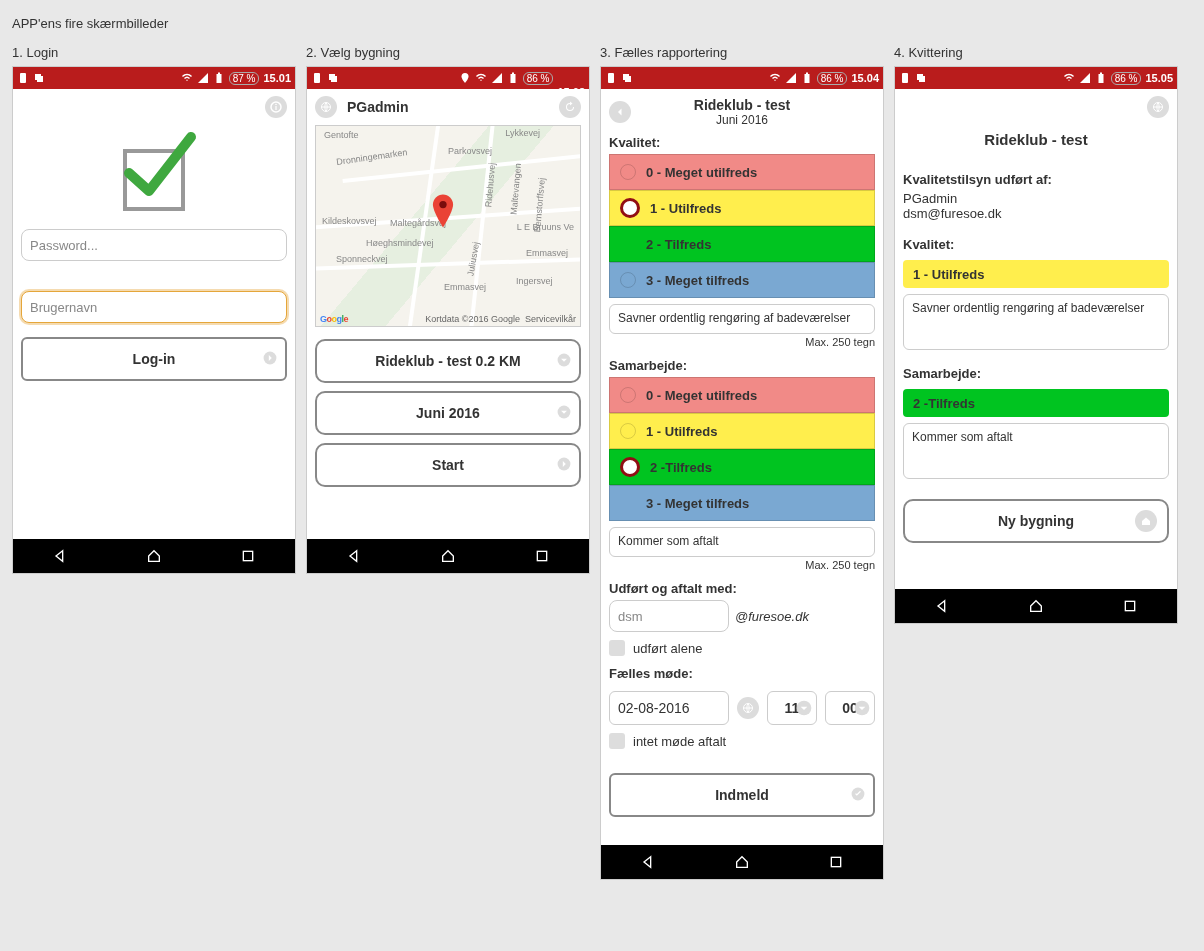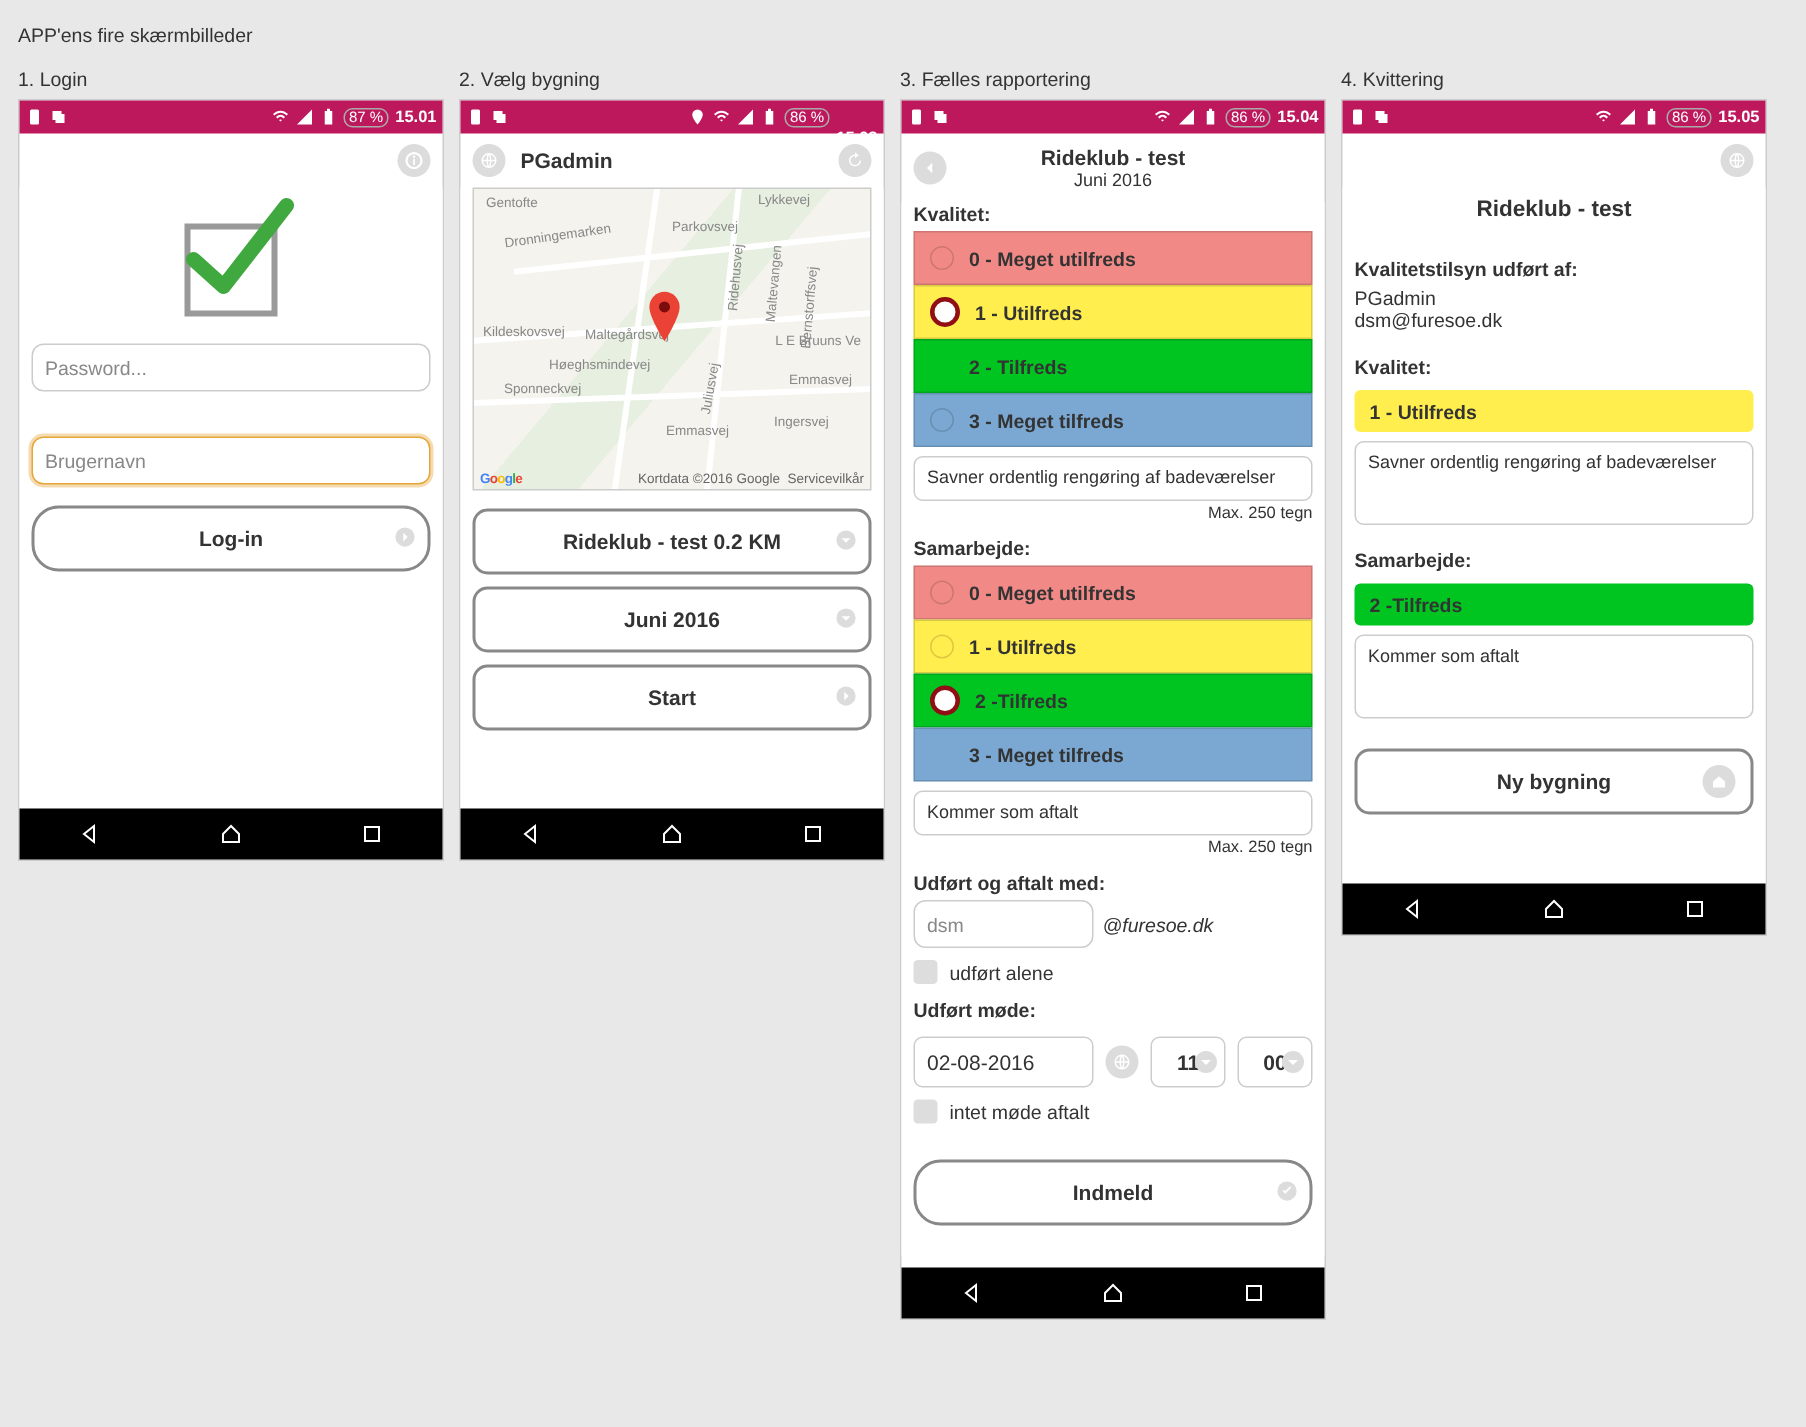--- a/index.html
+++ b/index.html
@@ -39,21 +39,21 @@
   }
   .phone {
     border: 1px solid #ccc;
     width: 284px;
     background: #fff;
     display: flex;
     flex-direction: column;
     box-sizing: border-box;
   }
   .statusbar {
-    background: #be185d;
+    background: #b91c1c;
     color: #fff;
     height: 22px;
     display: flex;
     align-items: center;
     justify-content: space-between;
     padding: 0 4px;
     box-sizing: border-box;
     font-size: 11px;
   }
   .sb-left, .sb-right { display: flex; align-items: center; gap: 4px; }
@@ -96,21 +96,21 @@
     margin-top: 8px;
     font-size: 13px;
     color: #888;
     display:flex; align-items:center;
     box-sizing:border-box;
     background:#fff;
   }
   .input.focused { border-color:#e5a63a; box-shadow:0 0 0 2px rgba(229,166,58,.4);}
   .big-btn {
     border:2px solid #888;
-    border-radius:18px;
+    border-radius:6px;
     height:40px;
     display:flex;align-items:center;justify-content:center;
     font-weight:bold;
     font-size:14px;
     margin-top:14px;
     position:relative;
     background:#fff;
     text-align:center;
   }
   .big-btn .chev { position:absolute; right:8px; }
@@ -487,21 +487,21 @@
           <div class="section-label">Udført og aftalt med:</div>
           <div style="display:flex;align-items:center;gap:6px;">
             <div class="input" style="margin-top:0;flex:0 0 120px;">dsm</div>
             <span style="font-style:italic;">@furesoe.dk</span>
           </div>
           <div class="check-row">
             <span class="check-box"></span>
             <span>udført alene</span>
           </div>
 
-          <div class="section-label">Udført møde:</div>
+          <div class="section-label">Fælles møde:</div>
           <div class="date-row">
             <div class="date-input">02-08-2016</div>
             <span class="circle-icon">
               <svg viewBox="0 0 24 24">
                   <circle cx="12" cy="12" r="9" fill="none" stroke="#fff" stroke-width="2"></circle>
                   <path d="M3 12h18M12 3c3 3 3 15 0 18M12 3c-3 3-3 15 0 18" stroke="#fff" fill="none" stroke-width="2"></path>
                 </svg>
             </span>
             <div class="mini">
                 <span>11</span>

